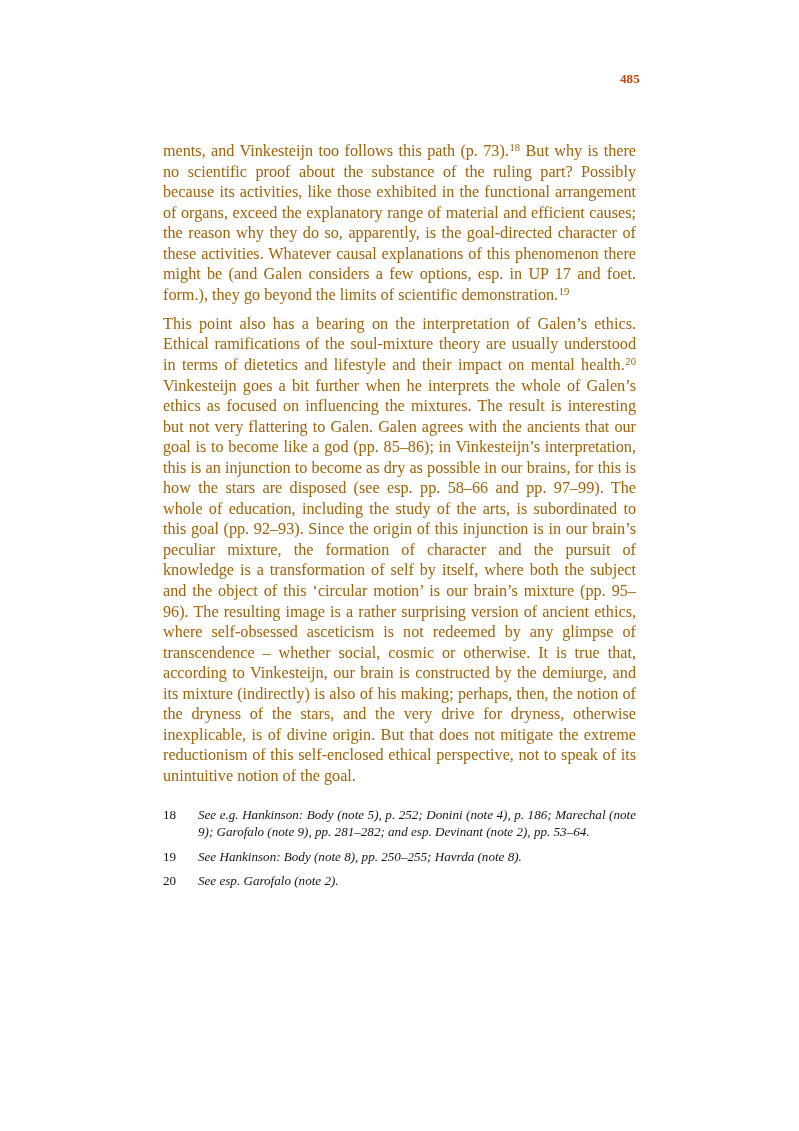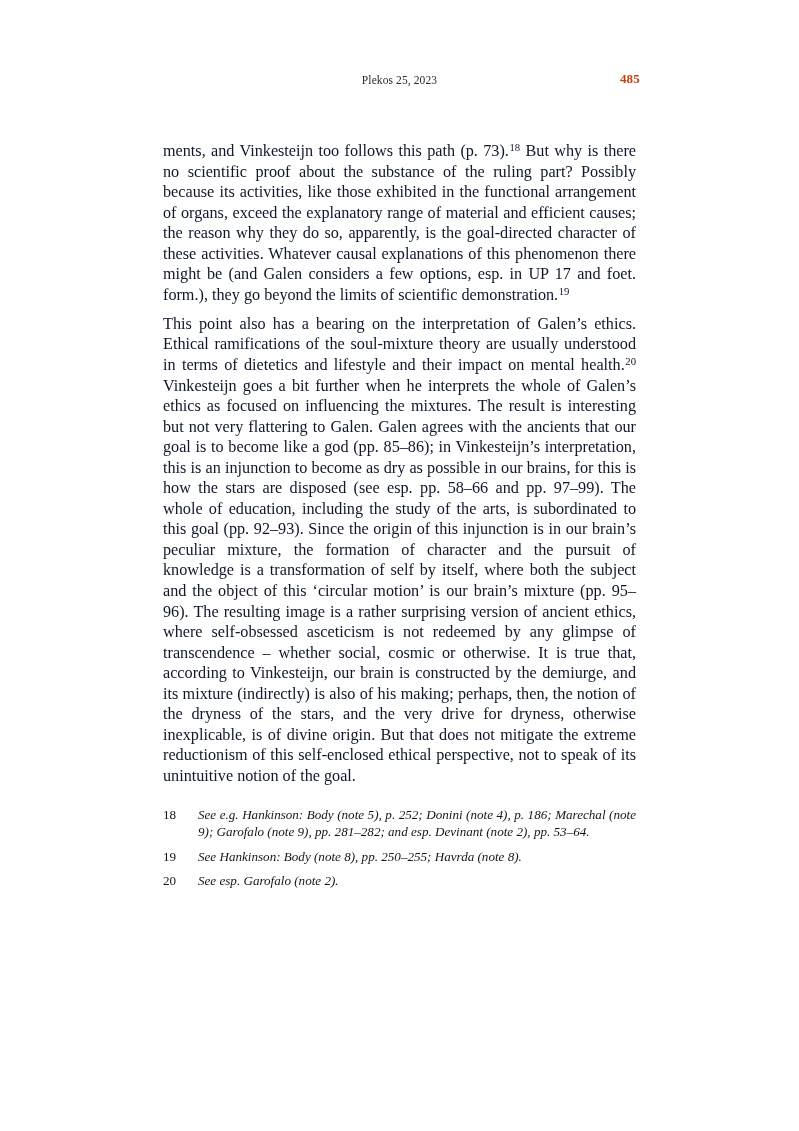--- a/index.html
+++ b/index.html
@@ -59,21 +59,21 @@
     width: 473px;
   }
   p.body-par {
     margin: 0 0 8.5px 0;
     font-size: 16.2px;
     line-height: 20.55px;
     text-align: justify;
     text-justify: inter-word;
     hyphens: none;
     -webkit-hyphens: none;
-    color: #0f172a;
+    color: #a16207;
   }
   p.body-par:last-child {
     margin-bottom: 0;
   }
   sup.fn-ref {
     font-size: 0.66em;
     vertical-align: 0.48em;
     line-height: 0;
     padding-left: 0.6px;
   }
@@ -109,21 +109,20 @@
     display: block;
     font-style: italic;
   }
 </style>
 </head>
 <body>
 
 <div class="page">
 
   <div class="running-head">
-    <div class="running-head-title">Plekos 25, 2023</div>
     <div class="folio">485</div>
   </div>
 
   <div class="textblock">
 
     <p class="body-par"><span>ments, and Vinkesteijn too follows this path (p. 73).</span><sup class="fn-ref">18</sup><span> But why is there no scientific proof about the substance of the ruling part? Possibly because its activities, like those exhibited in the functional arrangement of organs, exceed the explanatory range of material and efficient causes; the reason why they do so, apparently, is the goal-directed character of these activities. Whatever causal explanations of this phenomenon there might be (and Galen considers a few options, esp. in UP 17 and foet. form.), they go beyond the limits of scientific demonstration.</span><sup class="fn-ref">19</sup></p>
 
     <p class="body-par"><span>This point also has a bearing on the interpretation of Galen’s ethics. Ethical ramifications of the soul-mixture theory are usually understood in terms of dietetics and lifestyle and their impact on mental health.</span><sup class="fn-ref">20</sup><span> Vinkesteijn goes a bit further when he interprets the whole of Galen’s ethics as focused on influencing the mixtures. The result is interesting but not very flattering to Galen. Galen agrees with the ancients that our goal is to become like a god (pp. 85–86); in Vinkesteijn’s interpretation, this is an injunction to become as dry as possible in our brains, for this is how the stars are disposed (see esp. pp. 58–66 and pp. 97–99). The whole of education, including the study of the arts, is subordinated to this goal (pp. 92–93). Since the origin of this injunction is in our brain’s peculiar mixture, the formation of character and the pursuit of knowledge is a transformation of self by itself, where both the subject and the object of this ‘circular motion’ is our brain’s mixture (pp. 95–96). The resulting image is a rather surprising version of ancient ethics, where self-obsessed asceticism is not redeemed by any glimpse of transcendence – whether social, cosmic or otherwise. It is true that, according to Vinkesteijn, our brain is constructed by the demiurge, and its mixture (indirectly) is also of his making; perhaps, then, the notion of the dryness of the stars, and the very drive for dryness, otherwise inexplicable, is of divine origin. But that does not mitigate the extreme reductionism of this self-enclosed ethical perspective, not to speak of its unintuitive notion of the goal.</span></p>
 
 

